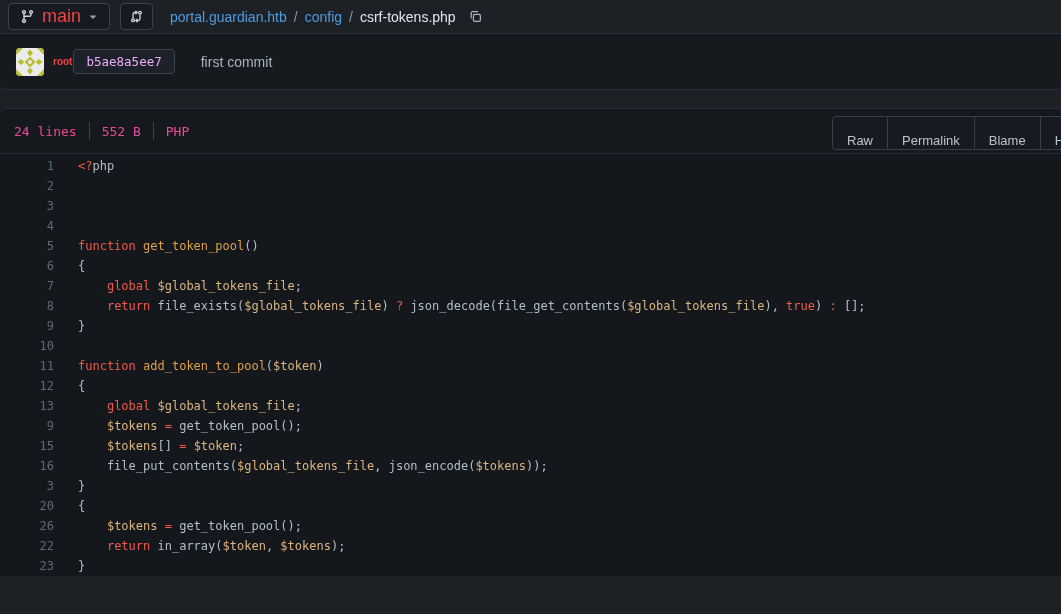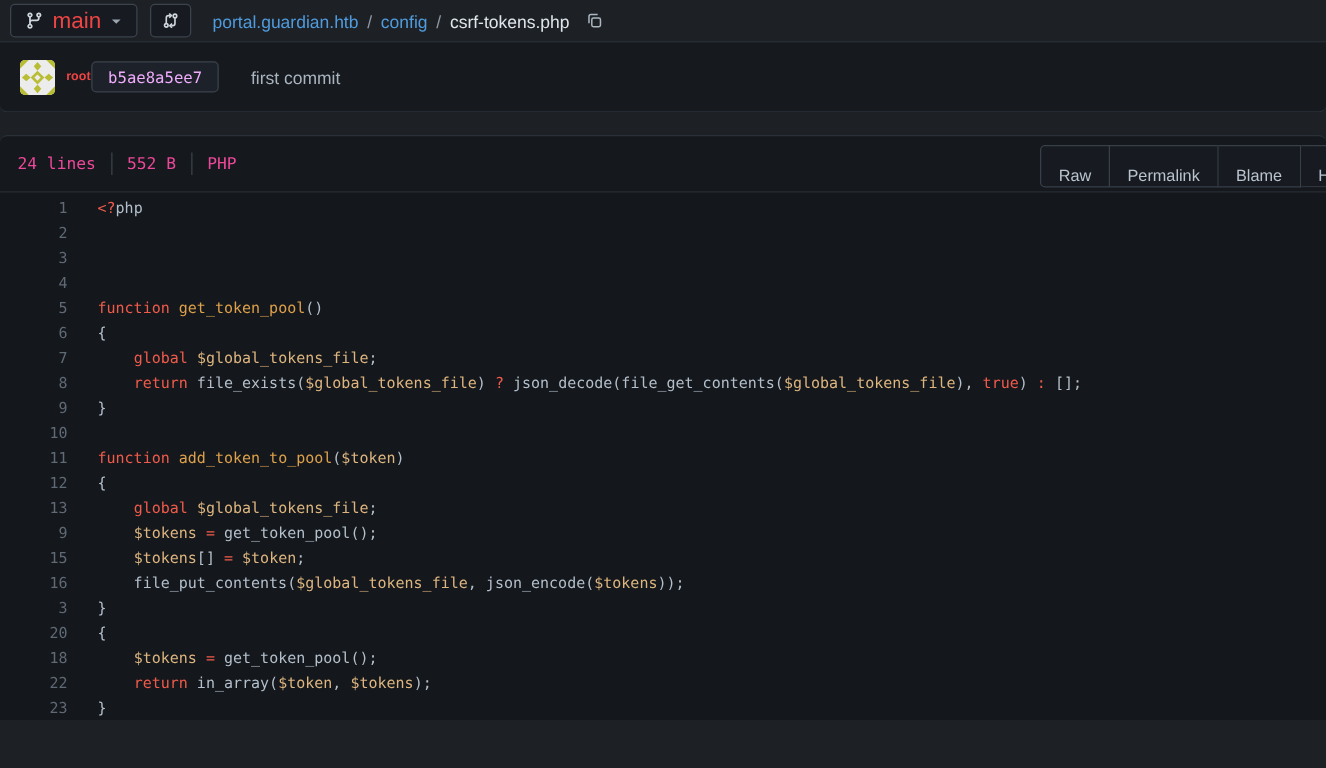--- a/index.html
+++ b/index.html
@@ -166,17 +166,17 @@
       <div class="code-line"><span class="ln">9</span><span class="lc"><span class="tk-p">}</span></span></div>
       <div class="code-line"><span class="ln">10</span><span class="lc"></span></div>
       <div class="code-line"><span class="ln">11</span><span class="lc"><span class="tk-k">function</span><span class="tk-p"> </span><span class="tk-nf">add_token_to_pool</span><span class="tk-p">(</span><span class="tk-nv">$token</span><span class="tk-p">)</span></span></div>
       <div class="code-line"><span class="ln">12</span><span class="lc"><span class="tk-p">{</span></span></div>
       <div class="code-line"><span class="ln">13</span><span class="lc"><span class="tk-p">    </span><span class="tk-k">global</span><span class="tk-p"> </span><span class="tk-nv">$global_tokens_file</span><span class="tk-p">;</span></span></div>
       <div class="code-line"><span class="ln">9</span><span class="lc"><span class="tk-p">    </span><span class="tk-nv">$tokens</span><span class="tk-p"> </span><span class="tk-k">=</span><span class="tk-p"> get_token_pool();</span></span></div>
       <div class="code-line"><span class="ln">15</span><span class="lc"><span class="tk-p">    </span><span class="tk-nv">$tokens</span><span class="tk-p">[] </span><span class="tk-k">=</span><span class="tk-p"> </span><span class="tk-nv">$token</span><span class="tk-p">;</span></span></div>
       <div class="code-line"><span class="ln">16</span><span class="lc"><span class="tk-p">    file_put_contents(</span><span class="tk-nv">$global_tokens_file</span><span class="tk-p">, json_encode(</span><span class="tk-nv">$tokens</span><span class="tk-p">));</span></span></div>
       <div class="code-line"><span class="ln">3</span><span class="lc"><span class="tk-p">}</span></span></div>
       <div class="code-line"><span class="ln">20</span><span class="lc"><span class="tk-p">{</span></span></div>
-      <div class="code-line"><span class="ln">18</span><span class="lc"><span class="tk-p">    </span><span class="tk-nv">$tokens</span><span class="tk-p"> </span><span class="tk-k">=</span><span class="tk-p"> get_token_pool();</span></span></div>
+      <div class="code-line"><span class="ln">26</span><span class="lc"><span class="tk-p">    </span><span class="tk-nv">$tokens</span><span class="tk-p"> </span><span class="tk-k">=</span><span class="tk-p"> get_token_pool();</span></span></div>
       <div class="code-line"><span class="ln">22</span><span class="lc"><span class="tk-p">    </span><span class="tk-k">return</span><span class="tk-p"> in_array(</span><span class="tk-nv">$token</span><span class="tk-p">, </span><span class="tk-nv">$tokens</span><span class="tk-p">);</span></span></div>
       <div class="code-line"><span class="ln">23</span><span class="lc"><span class="tk-p">}</span></span></div>
     </div>
 </div>
 
 </body></html>

